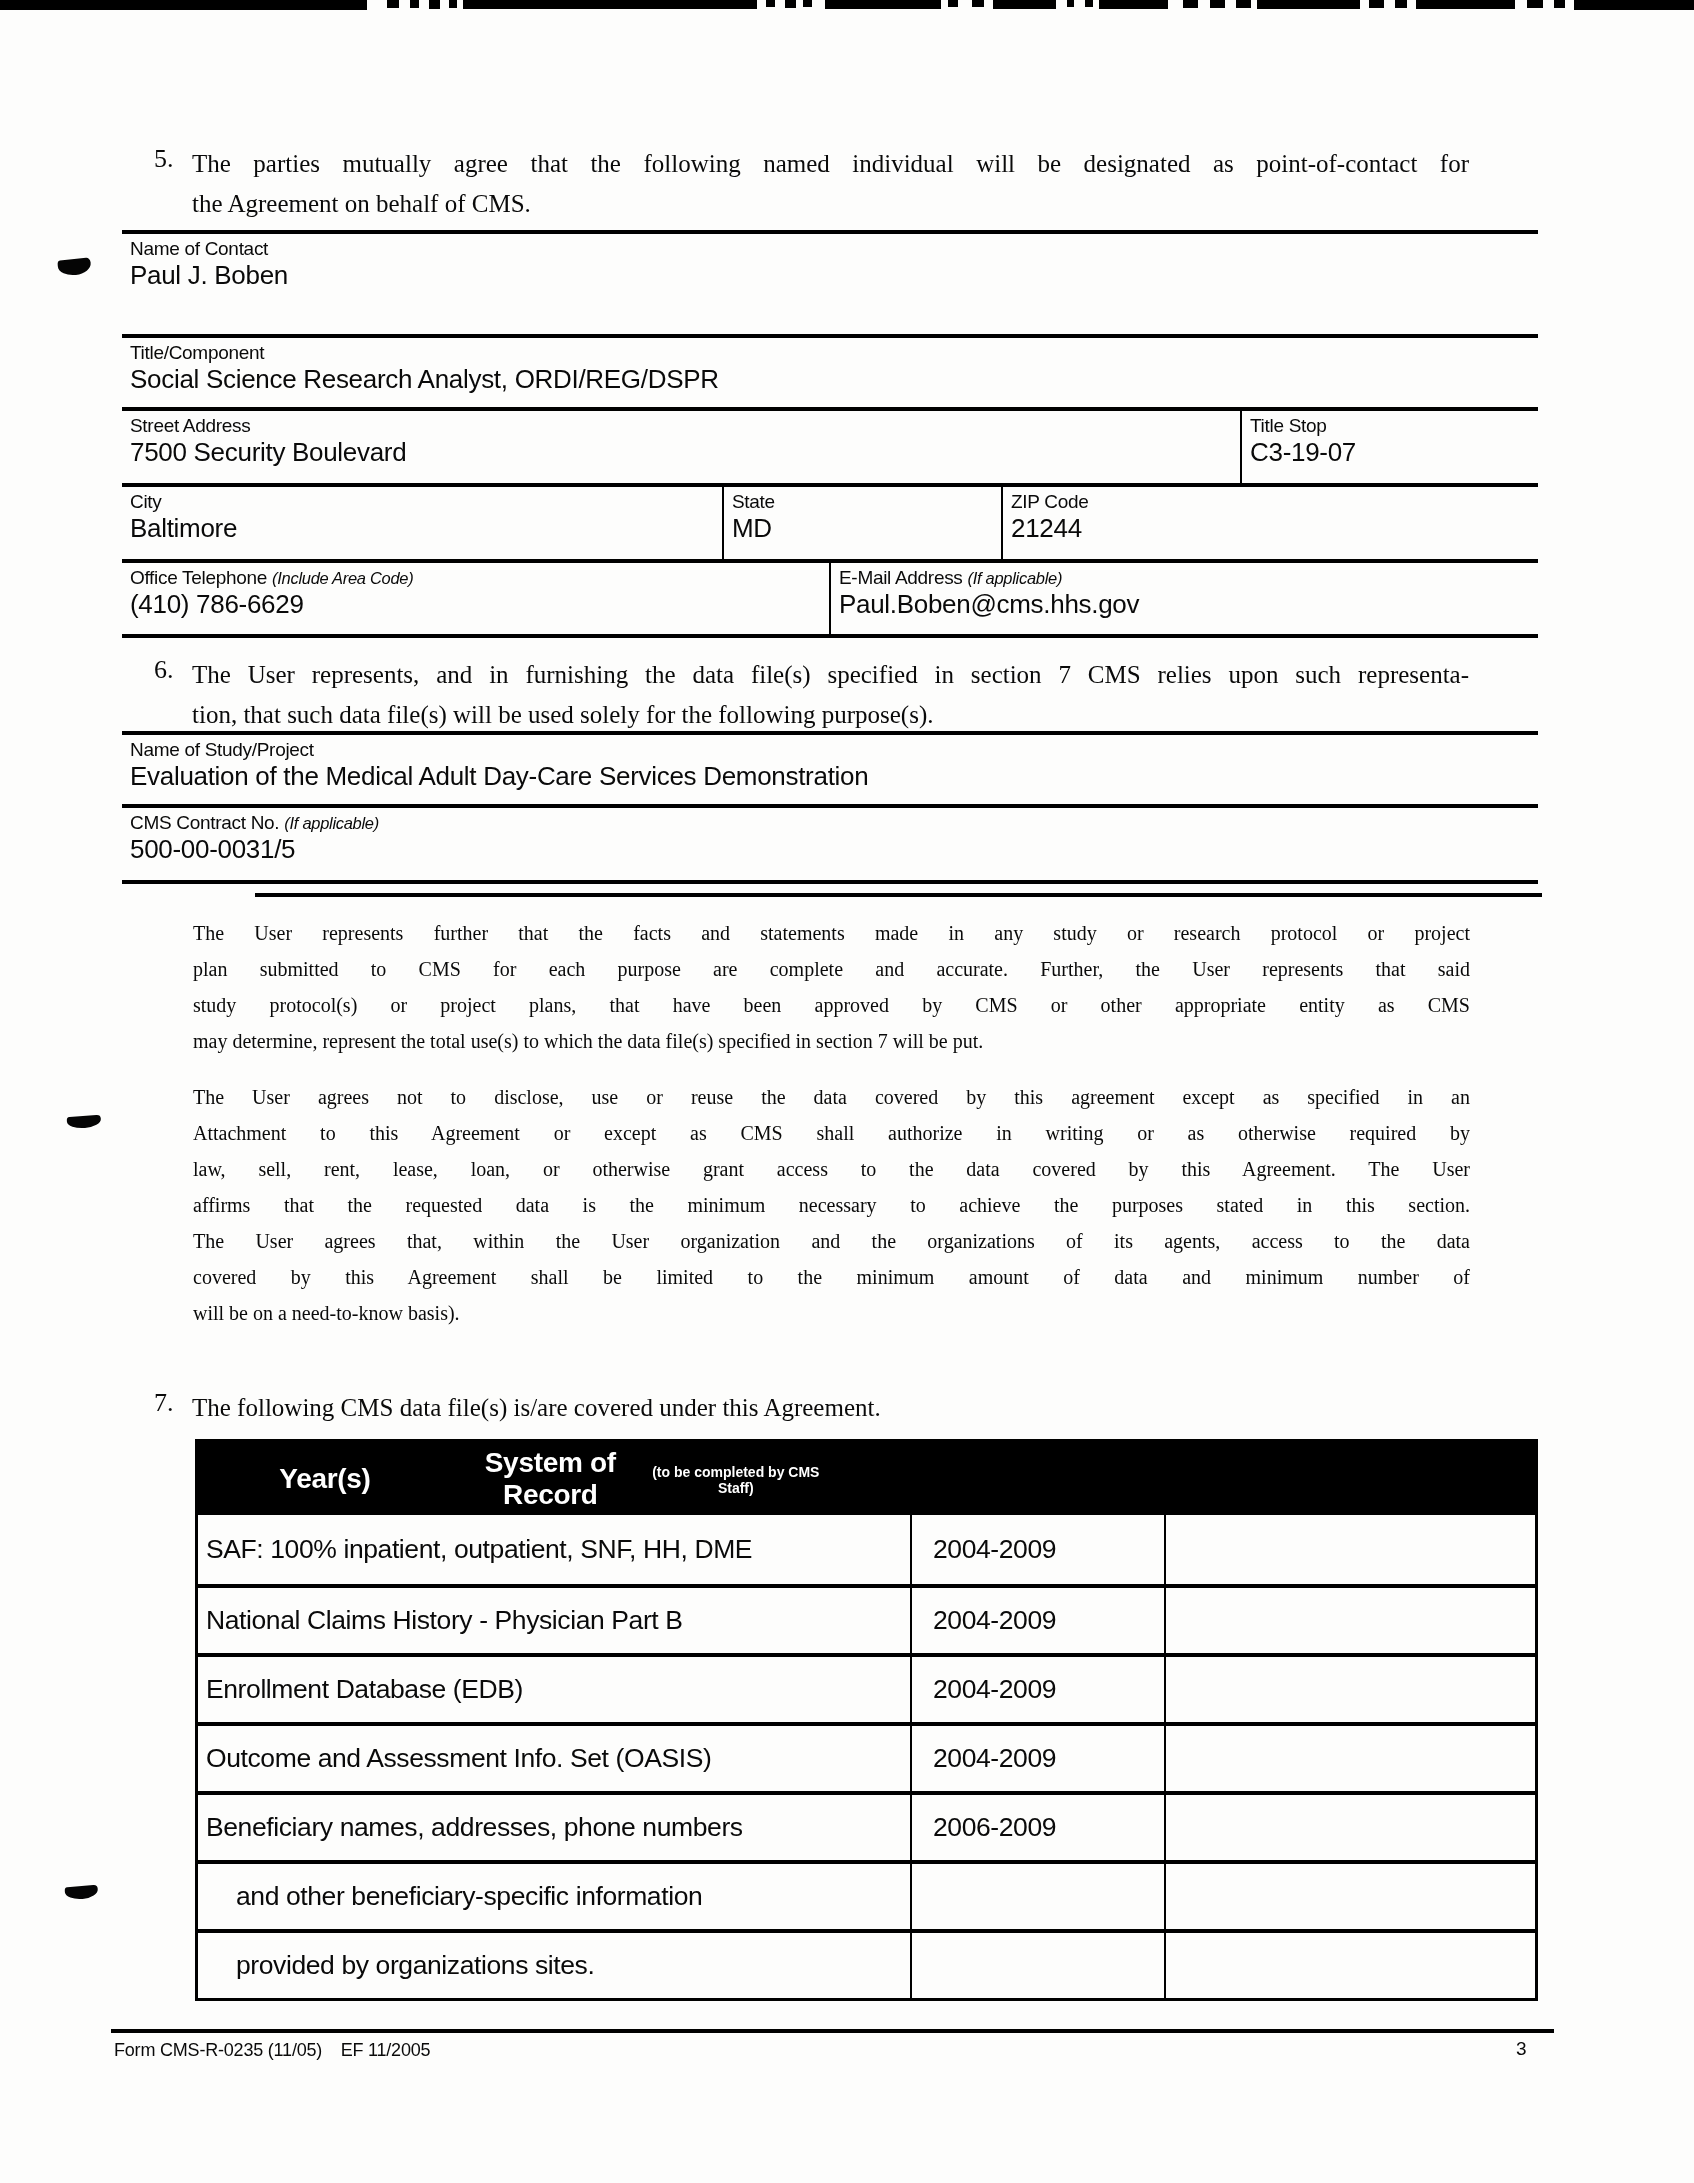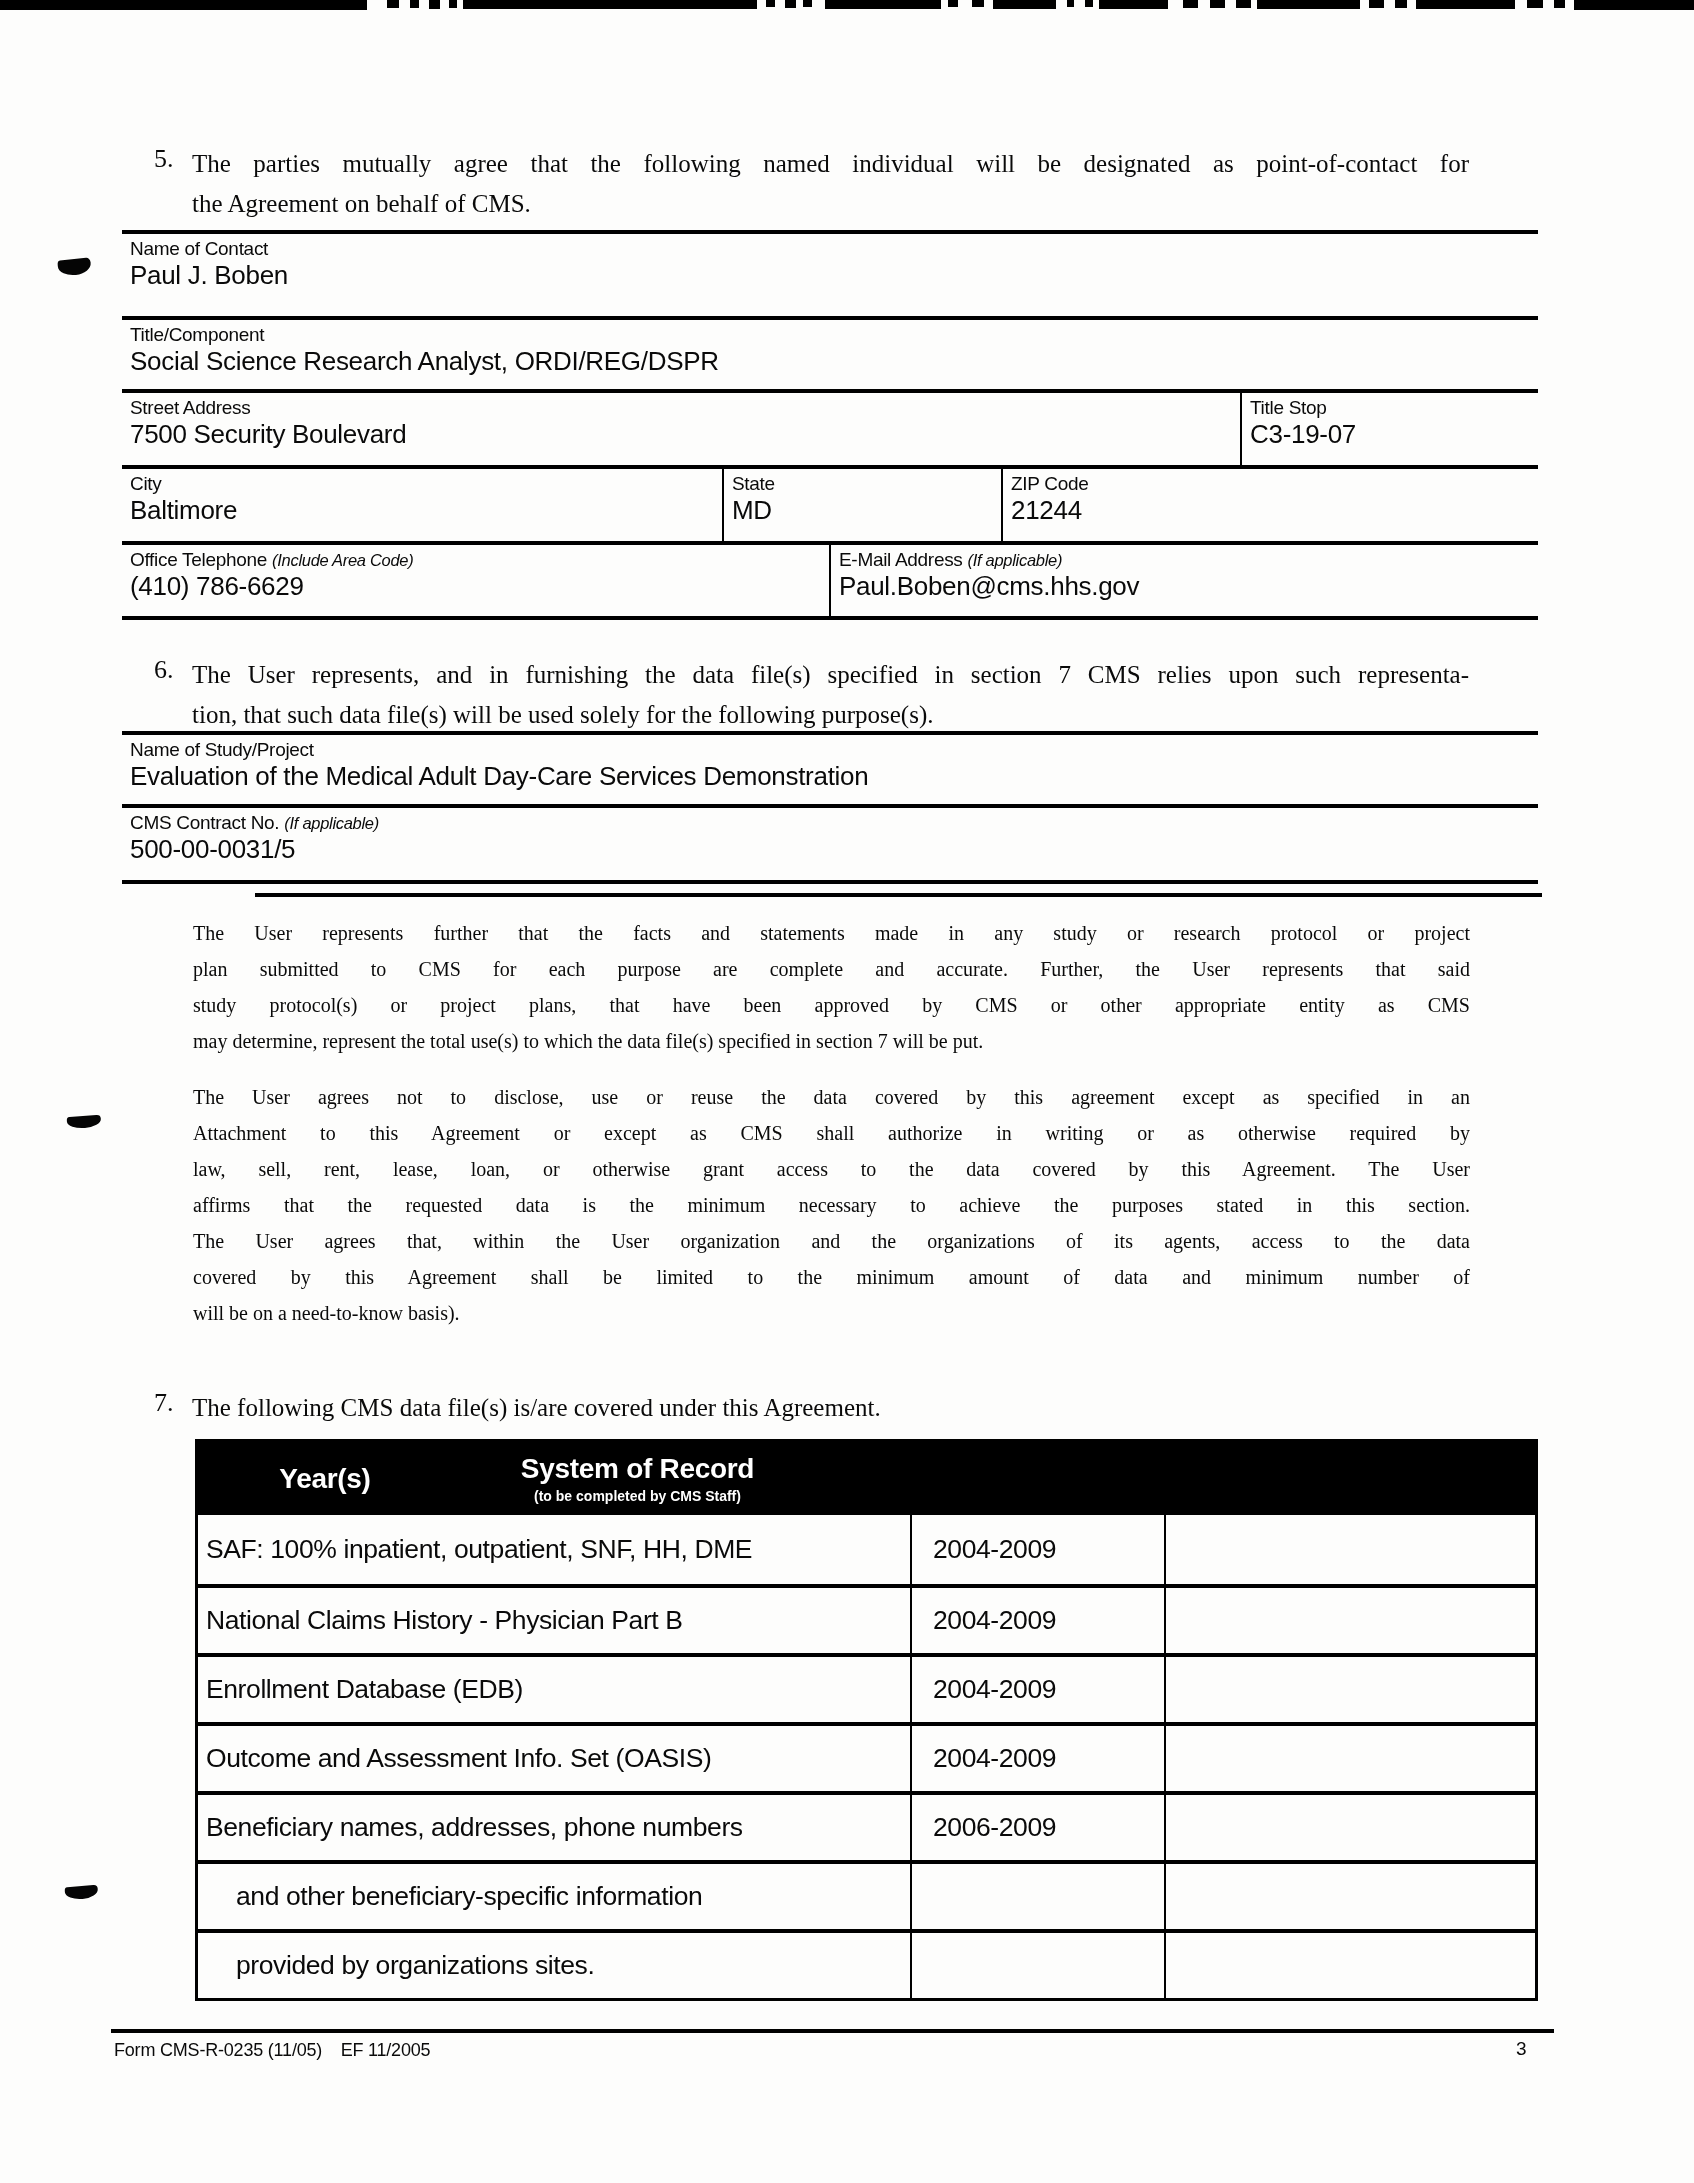--- a/index.html
+++ b/index.html
@@ -51,21 +51,21 @@
     position:absolute;left:195px;top:1439px;width:1343px;
     border:3.3px solid #000;box-sizing:border-box;
     font-family:"Liberation Sans", sans-serif;
   }
   .thead{
     background:#000;color:#fff;height:73px;display:flex;align-items:center;
   }
   .th{text-align:center;font-weight:700;font-size:28px;letter-spacing:-0.3px;}
   .th-file{width:712px;}
   .th-years{width:254px;}
-  .th-system{width:371px;display:flex;flex-direction:column;align-items:center;}
+  .th-system{width:371px;display:flex;flex-direction:row;align-items:center;}
   .th-system .sub{font-size:14px;font-weight:700;letter-spacing:0;margin-top:2.6px;}
   .trow{display:flex;height:69px;box-sizing:border-box;}
   .trow + .trow{border-top:4.6px solid #000;}
   .td{box-sizing:border-box;display:flex;align-items:center;font-size:26.5px;letter-spacing:-0.4px;white-space:nowrap;overflow:hidden;}
   .td-file{width:712px;padding-left:8px;}
   .td-file.indent{padding-left:38px;}
   .td-years{width:254px;border-left:2.6px solid #000;padding-left:21px;}
   .td-system{width:371px;border-left:2.6px solid #000;}
 
   
@@ -120,21 +120,21 @@
 
   <div class="item" style="left:154px;top:144px;">
     <span class="num">5.</span>
     <div class="itext">
       <div class="iline jline">The parties mutually agree that the following named individual will be designated as point-of-contact for</div>
       <div class="iline">the Agreement on behalf of CMS.</div>
     </div>
   </div>
 
   <div class="fieldbox bbot" style="top:230px;">
-    <div class="frow" style="height:86px;">
+    <div class="frow" style="height:104px;">
       <div class="fcell" style="flex:1;">
         <div class="flabel">Name of Contact</div>
         <div class="fvalue">Paul J. Boben</div>
       </div>
     </div>
     <div class="frow" style="height:73px;">
       <div class="fcell" style="flex:1;">
         <div class="flabel">Title/Component</div>
         <div class="fvalue">Social Science Research Analyst, ORDI/REG/DSPR</div>
       </div>

